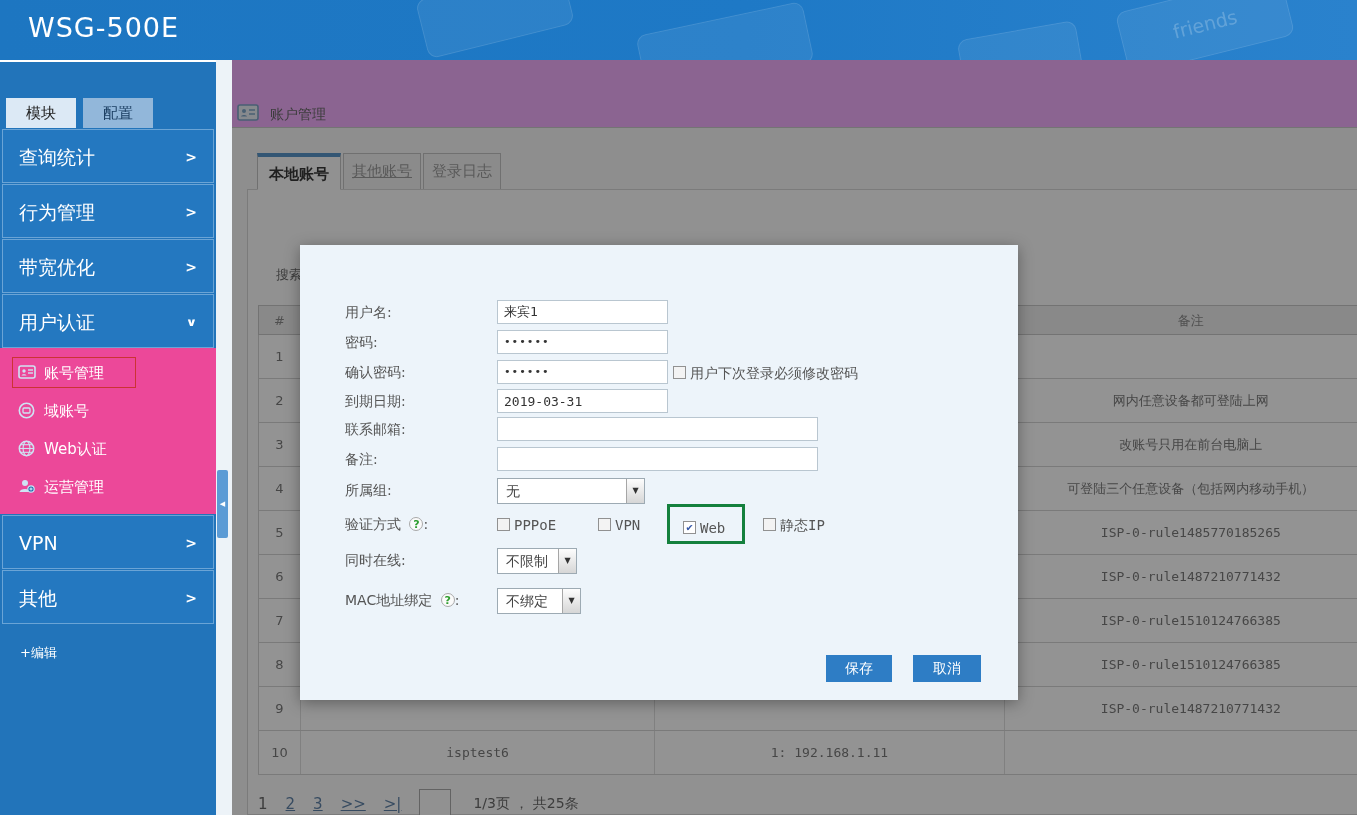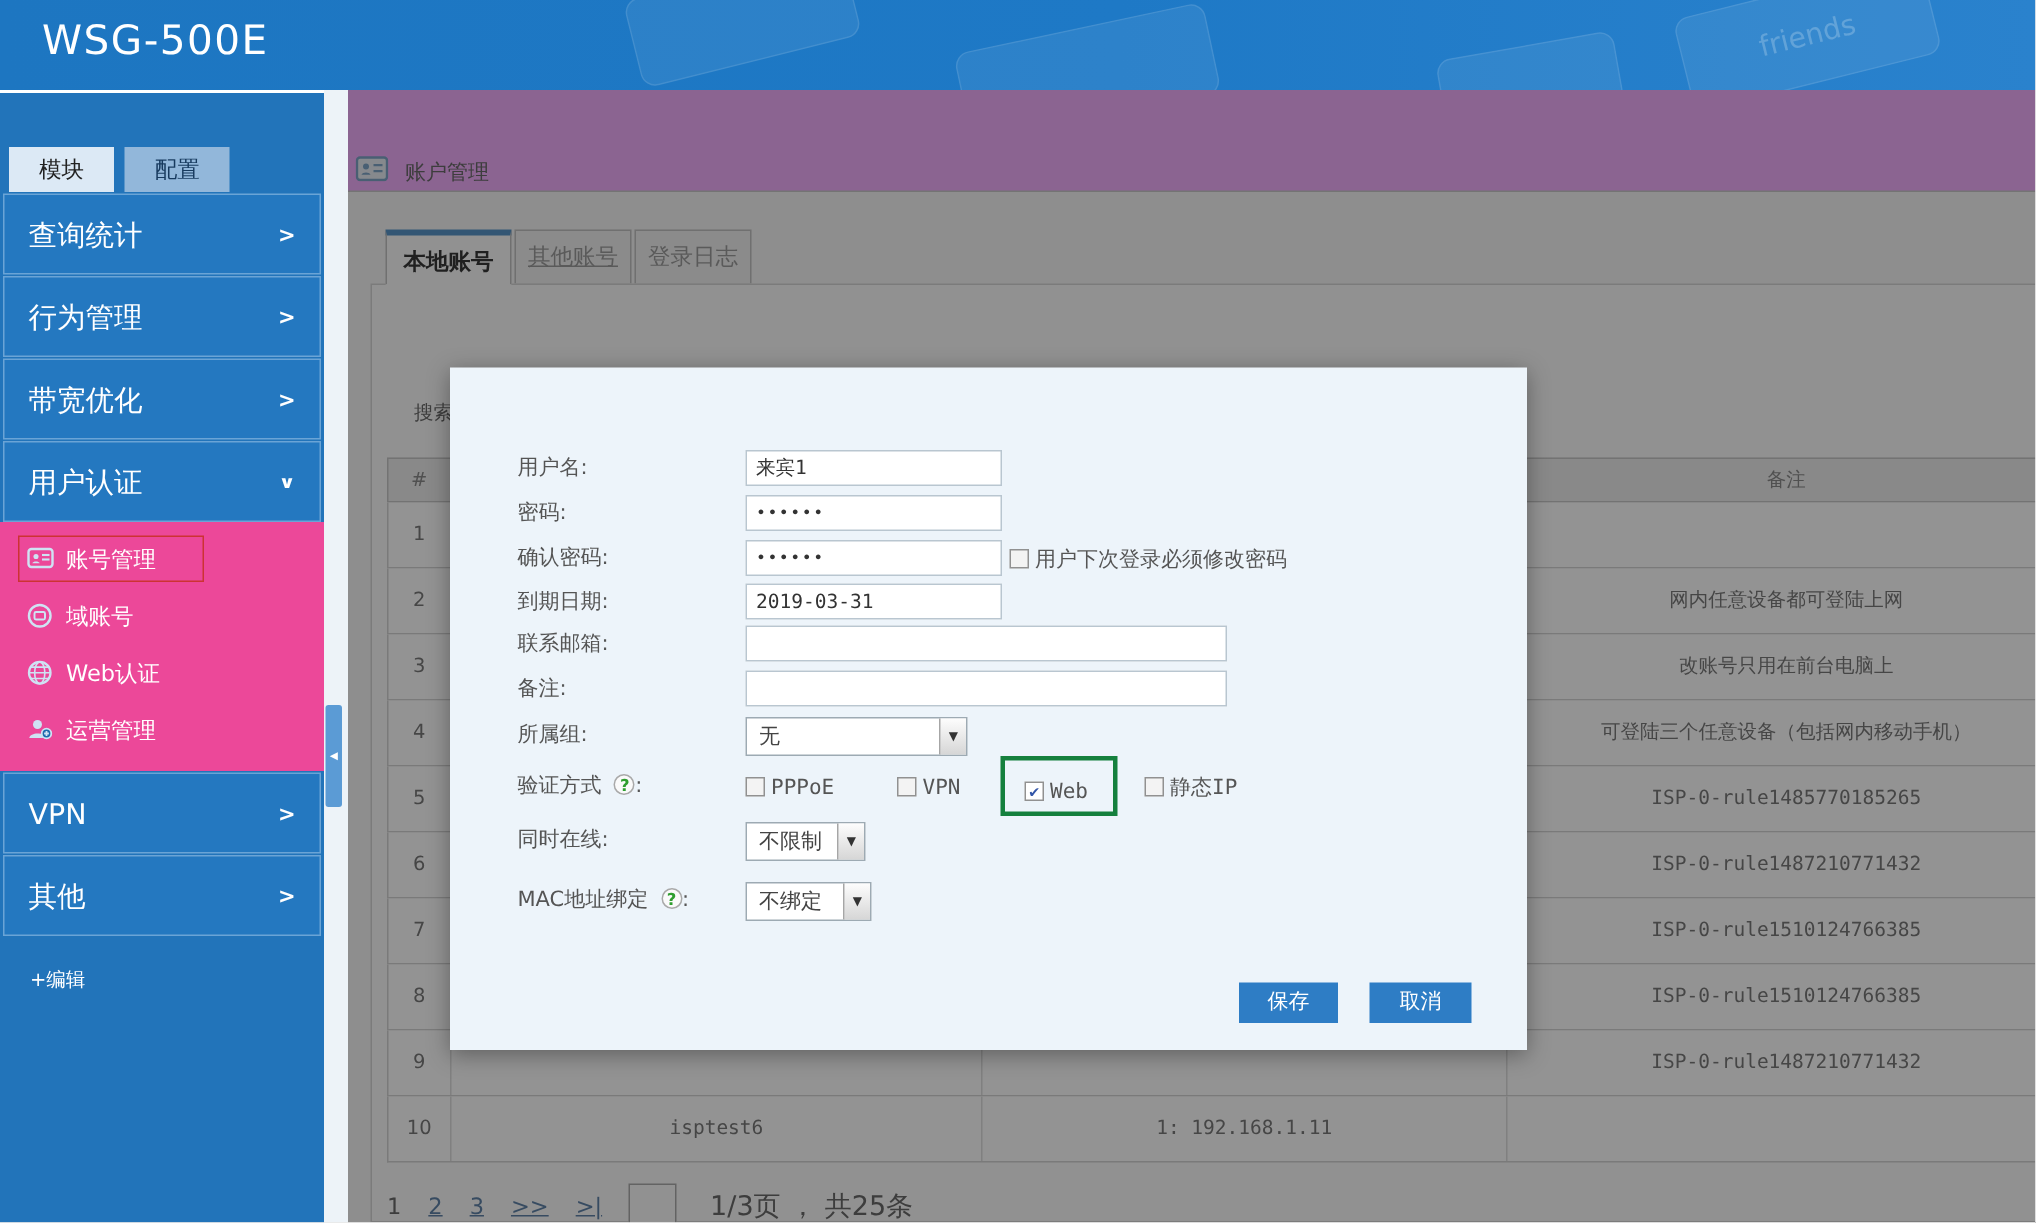--- a/index.html
+++ b/index.html
@@ -55,21 +55,21 @@
   .td{text-align:center;overflow:hidden;white-space:nowrap;border-right:1px solid #dddddd;}
   .td:last-child{border-right:none;}
   .c1{width:42px;}
   .c2{width:355px;font-family:"DejaVu Sans Mono","Liberation Mono",monospace;}
   .c3{width:350px;font-family:"DejaVu Sans Mono","Liberation Mono",monospace;}
   .c4{width:373px;font-family:"DejaVu Sans Mono","Liberation Mono",monospace;}
   .pager{position:absolute;left:10px;top:598px;height:32px;display:flex;align-items:center;font-size:15px;color:#666666;}
   .pg{margin-right:18px;cursor:pointer;}
   .pg.link{color:#5b7fa6;text-decoration:underline;}
   .pg-box{width:32px;height:30px;border:1px solid #aaaaaa;background:#fbfbfb;margin-right:22px;}
-  .pg-info{font-size:18px;color:#666666;}
+  .pg-info{font-size:14px;color:#666666;}
 
   .overlay{position:absolute;left:232px;top:60px;width:1125px;height:755px;background:rgba(10,10,10,0.44);z-index:5;}
 
   
   .modal{position:absolute;left:300px;top:245px;width:718px;height:455px;z-index:10;background:#edf4fa;box-shadow:0 3px 14px rgba(0,0,0,0.35);}
   .modal-head{position:absolute;left:0;top:0;width:100%;height:33px;background:#5ba0da;}
   .modal-title{position:absolute;left:13px;top:0;line-height:33px;color:#ffffff;font-size:15px;font-weight:bold;}
   .modal-close{position:absolute;right:14px;top:6px;color:#e8463e;font-size:17px;font-weight:bold;cursor:pointer;}
   .mbody{position:absolute;left:0;top:33px;width:100%;height:422px;}
   .flabel{position:absolute;left:45px;width:150px;height:24px;line-height:24px;font-size:14px;color:#555555;}

